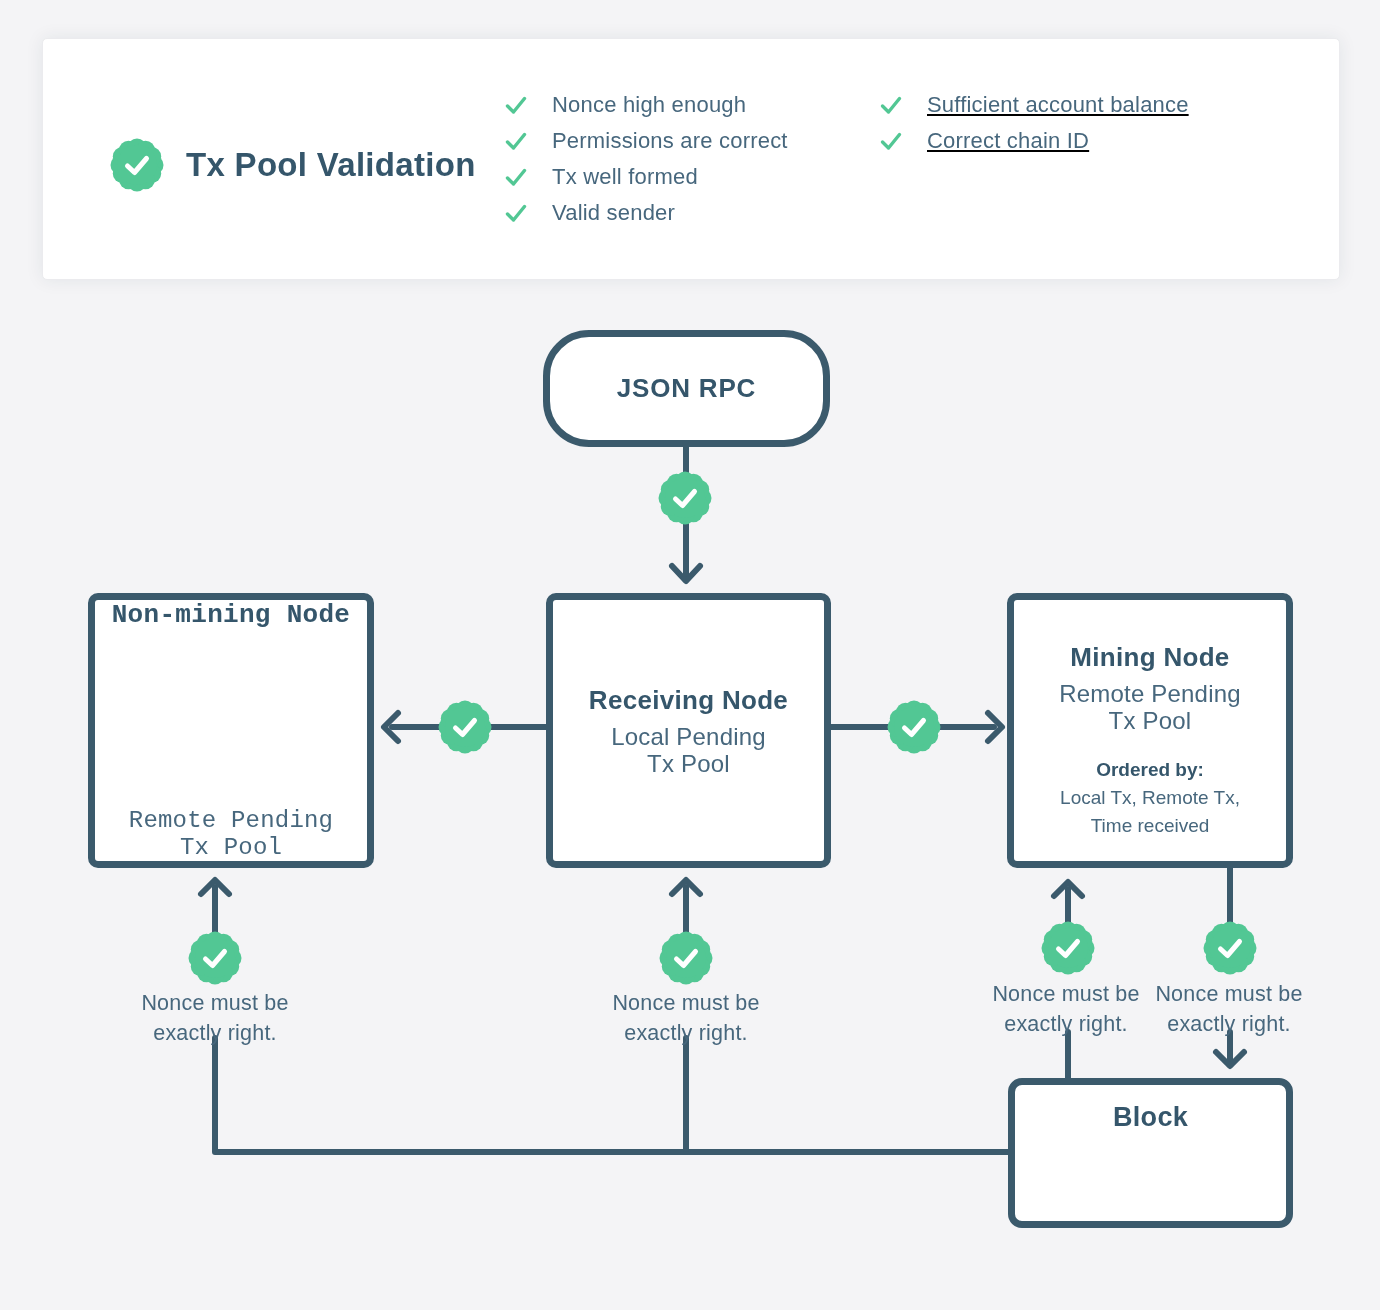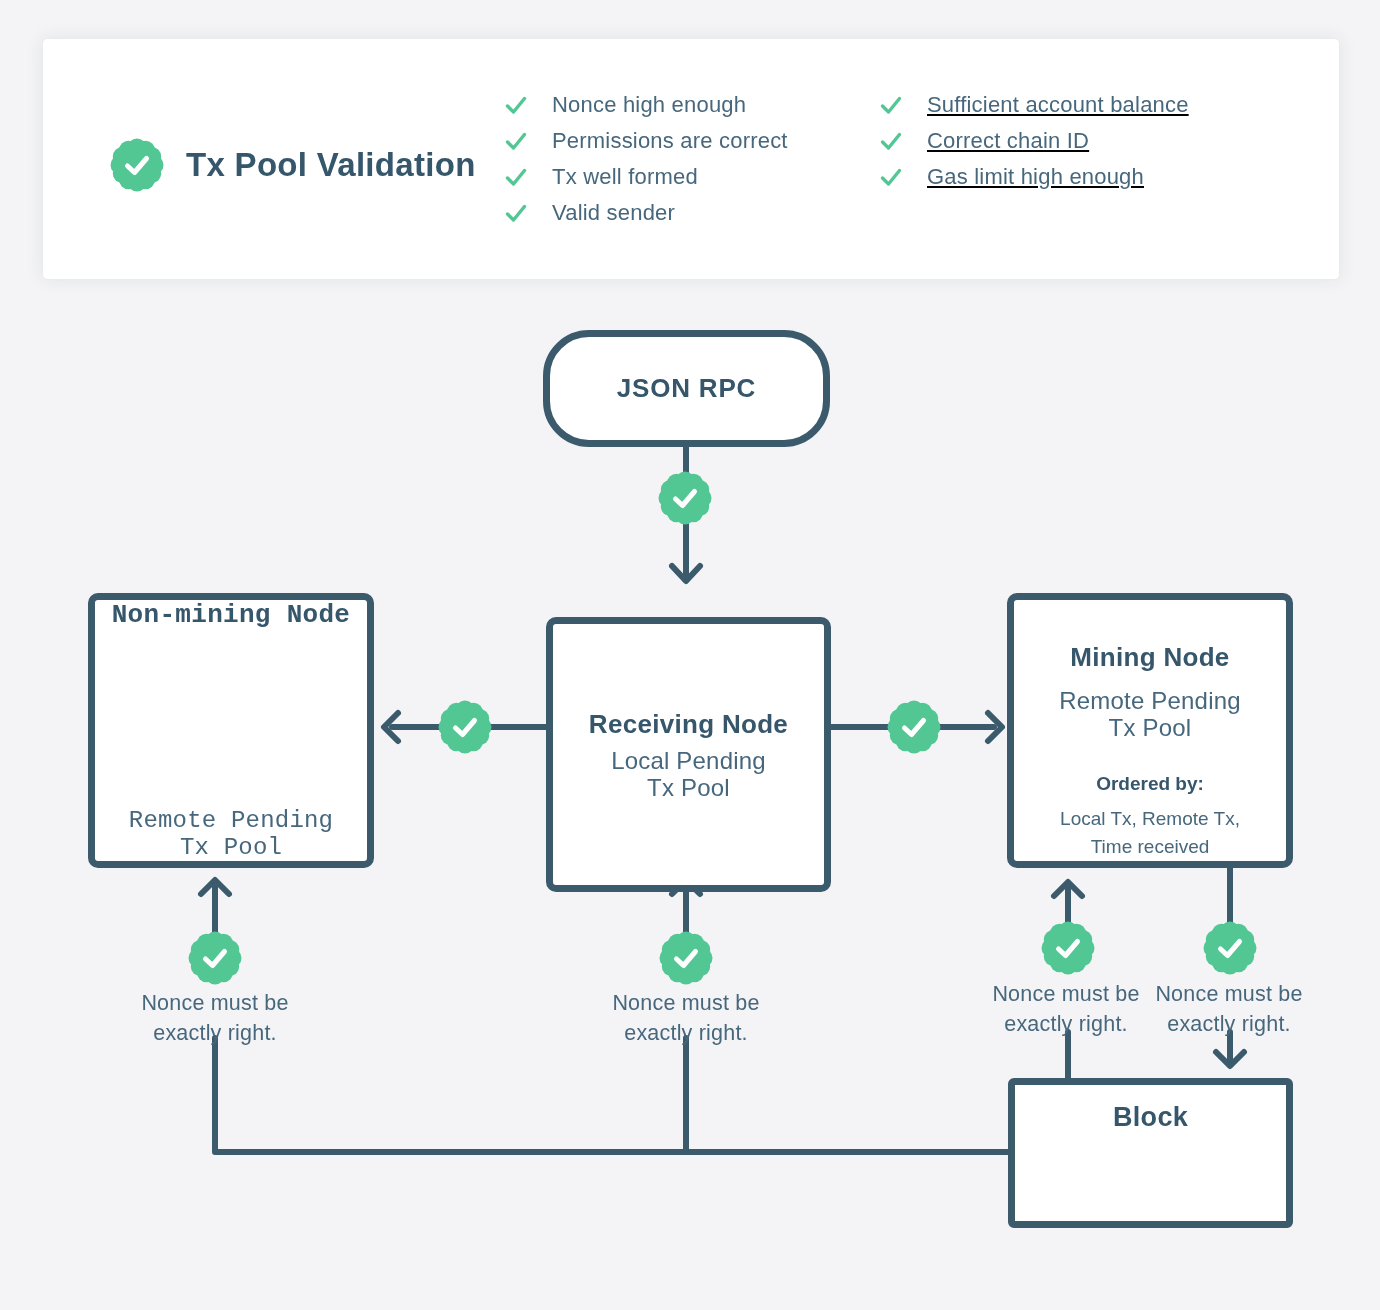--- a/index.html
+++ b/index.html
@@ -31,31 +31,31 @@
   .seal{position:absolute;width:54px;height:54px;color:var(--green);}
   .seal-inline{width:54px;height:54px;color:var(--green);flex:0 0 54px;}
 
   
   .pill{position:absolute;left:543px;top:330px;width:287px;height:117px;background:var(--card);
         border:7px solid var(--slate);border-radius:46px;display:flex;align-items:center;justify-content:center;}
   .pill-label{font-size:26px;font-weight:700;color:var(--heading);letter-spacing:.8px;}
 
   
   .node{position:absolute;background:var(--card);border:7px solid var(--slate);border-radius:10px;
-        display:flex;flex-direction:column;align-items:center;text-align:center;justify-content:space-between;}
+        display:flex;flex-direction:column;align-items:center;text-align:center;}
   .node.non-mining{left:88px;top:593px;width:286px;height:275px;justify-content:space-between;font-family:Liberation Mono, monospace;}
-  .node.receiving{left:546px;top:593px;width:285px;height:275px;justify-content:center;margin-top:24px;}
+  .node.receiving{left:546px;top:593px;width:285px;height:275px;justify-content:center;}
   .node.mining{left:1007px;top:593px;width:286px;height:275px;padding-top:42px;}
   .node-title{font-size:26px;font-weight:700;color:var(--heading);letter-spacing:.3px;}
   .node-subtitle{font-size:24px;line-height:27px;color:var(--body);white-space:pre-line;margin-top:7px;letter-spacing:.2px;}
   .ordered-label{font-size:19px;font-weight:700;color:var(--heading);margin-top:25px;}
   .ordered-value{font-size:19px;line-height:28px;color:var(--body);white-space:pre-line;margin-top:3px;}
 
   
-  .node.block{left:1008px;top:1078px;width:285px;height:150px;border-radius:6px;padding-top:17px;}
+  .node.block{left:1008px;top:1078px;width:285px;height:150px;border-radius:14px;padding-top:17px;}
   .block-title{font-size:27px;font-weight:700;color:var(--heading);letter-spacing:.3px;}
   .block-body{font-size:19.5px;line-height:22px;color:var(--body);white-space:pre-line;margin-top:5px;}
 
   
   .nonce-note{position:absolute;width:230px;text-align:center;font-size:21.5px;line-height:30px;
               color:var(--body);white-space:pre-line;letter-spacing:.2px;}
 </style>
 </head>
 <body>
 
@@ -165,26 +165,20 @@
             <use href="#check-sym"></use>
           </svg>
         <span class="check-label">Sufficient account balance</span>
       </li>
       <li>
         <svg class="check-icon">
             <use href="#check-sym"></use>
           </svg>
         <span class="check-label">Correct chain ID</span>
       </li>
-      <li>
-        <svg class="check-icon">
-            <use href="#check-sym"></use>
-          </svg>
-        <span class="check-label">Gas limit high enough</span>
-      </li>
     </ul>
   </section>
 
   <div class="pill">
     <span class="pill-label">JSON RPC</span>
   </div>
 
   <div class="node non-mining">
     <div class="node-title">Non-mining Node</div>
     <div class="node-subtitle">Remote Pending

